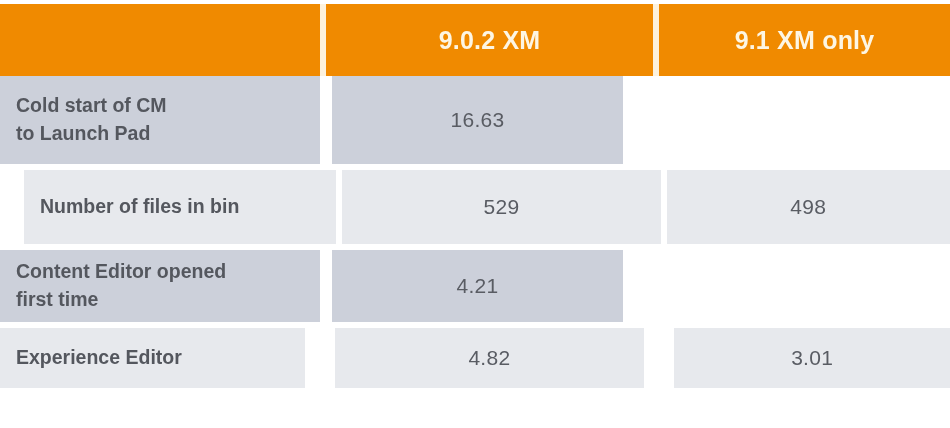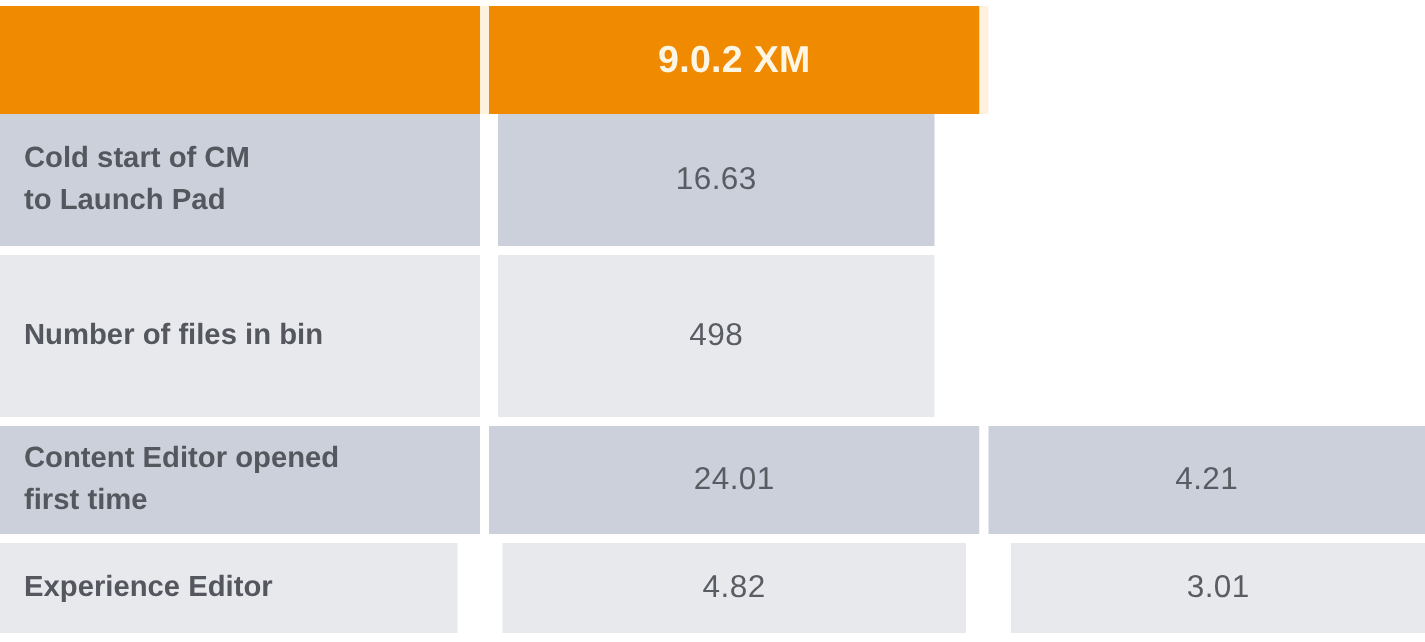--- a/index.html
+++ b/index.html
@@ -67,21 +67,21 @@
   }
 
   
   .body-row {
     margin-bottom: 6px;
   }
   .body-row .cell {
     height: 100%;
   }
   .row-h1 { height: 88px; }
-  .row-h2 { height: 108px; }
+  .row-h2 { height: 74px; padding-left: 24px; }
   .row-h3 { height: 72px; }
   .row-h4 { height: 60px; gap: 12px; }
 
   .shade-dark  .label-cell,
   .shade-dark  .value-cell { background: #ccd0da; }
   .shade-light .label-cell,
   .shade-light .value-cell { background: #e7e9ed; }
 
   .label-cell {
     padding-left: 16px;
@@ -105,20 +105,21 @@
 </head>
 <body>
 
 <div class="comparison-table">
 
   <div class="row header-row">
     <div class="cell col-label header-blank"></div>
     <div class="col-gap"></div>
     <div class="cell col-v1 header-cell">9.0.2 XM</div>
     <div class="col-gap"></div>
+    <div class="cell col-v2 header-cell">9.1 XM only</div>
   </div>
 
   <div class="row body-row row-h1 shade-dark">
     <div class="cell col-label label-cell">
       <span>
         <span class="label-line">Cold start of CM</span>
         <span class="label-line">to Launch Pad</span>
       </span>
     </div>
     <div class="col-gap"></div>
@@ -126,33 +127,33 @@
     <div class="cell col-v2 value-cell">16.63</div>
   </div>
 
   <div class="row body-row row-h2 shade-light">
     <div class="cell col-label label-cell">
       <span>
         <span class="label-line">Number of files in bin</span>
       </span>
     </div>
     <div class="col-gap"></div>
+    <div class="cell col-v1 value-cell">529</div>
     <div class="col-gap"></div>
     <div class="cell col-v2 value-cell">498</div>
   </div>
 
   <div class="row body-row row-h3 shade-dark">
     <div class="cell col-label label-cell">
       <span>
         <span class="label-line">Content Editor opened</span>
         <span class="label-line">first time</span>
       </span>
     </div>
     <div class="col-gap"></div>
-    <div class="cell col-v1 value-cell">24.01</div>
     <div class="col-gap"></div>
     <div class="cell col-v2 value-cell">4.21</div>
   </div>
 
   <div class="row body-row row-h4 shade-light">
     <div class="cell col-label label-cell">
       <span>
         <span class="label-line">Experience Editor</span>
       </span>
     </div>

